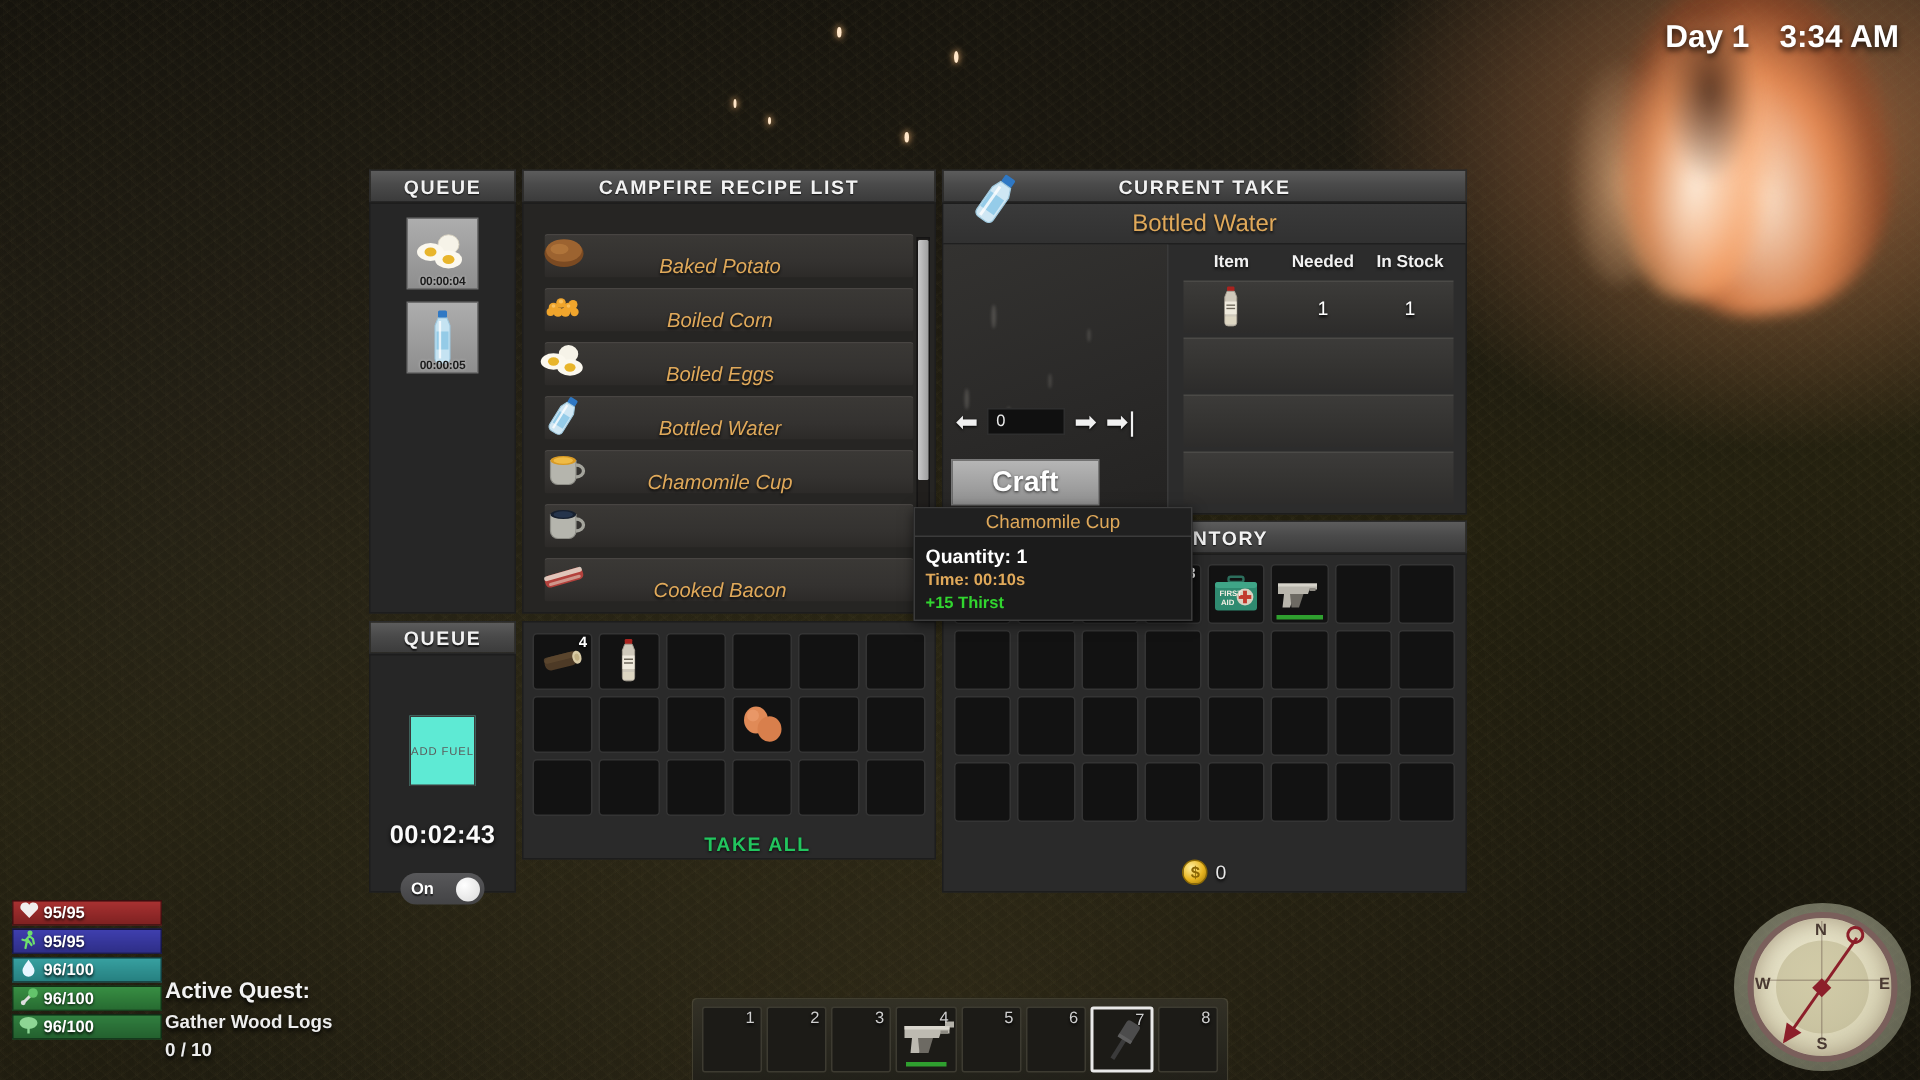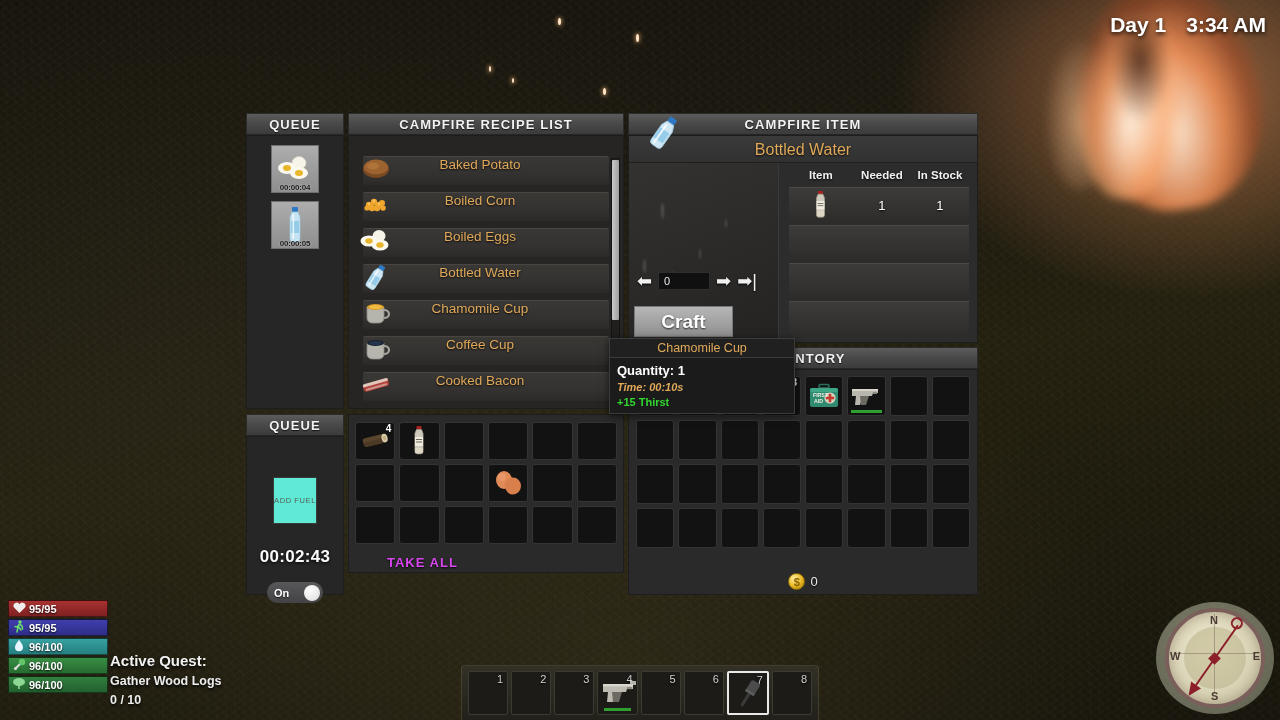--- a/index.html
+++ b/index.html
@@ -69,21 +69,21 @@
     text-shadow:0 0 2px rgba(255,255,255,0.5);
   }
 
   
   #recipe-panel { position:absolute; left:348px; top:113px; width:276px; height:296px; }
   #recipe-panel .panel-body { height:274px; background:#262523; position:relative; overflow:hidden; padding:20px 0 0 0; }
   .recipe-row {
     position:relative; height:29px; margin:0 14px 7px 14px;
     background:linear-gradient(180deg,#3a3835 0%,#343230 60%,#2c2a28 100%);
     border-radius:2px; border-top:1px solid #484542;
-    display:flex; align-items:flex-start;
+    display:flex; align-items:flex-end;font-style:italic;
   }
   .recipe-name {
     flex:1; text-align:center; color:#e0a95a; font-size:13.5px;
     text-shadow:0 1px 2px rgba(0,0,0,0.85); padding-right:12px;
   }
   .recipe-icon {
     position:absolute; left:-6px; top:-5px; width:38px; height:34px;
     display:flex; align-items:center; justify-content:center;
   }
   .scrollbar-track {
@@ -127,22 +127,22 @@
   .slot {
     background:#121212; border:1px solid #343434; border-radius:3px;
     position:relative; display:flex; align-items:center; justify-content:center;
   }
   .cf-slot { height:38px; }
   .slot-count {
     position:absolute; top:0px; right:3px; color:#fff; font-size:10px; font-weight:bold;
     text-shadow:0 1px 2px #000;
   }
   #take-all {
-    position:absolute; bottom:2px; left:0; right:0; 
-    color:#d946ef; font-size:13px; font-weight:bold; letter-spacing:1px;
+    position:absolute; bottom:2px; left:0; right:0; text-align:center;
+    color:#22c55e; font-size:13px; font-weight:bold; letter-spacing:1px;
     text-shadow:0 1px 2px rgba(0,0,0,0.85);
     padding-left:38px;
   }
 
   
   #current-panel { position:absolute; left:628px; top:113px; width:350px; height:230px; }
   #current-panel .panel-body { height:208px; background:#2c2c2c; position:relative; }
   #current-subtitle {
     height:27px; line-height:27px; text-align:center; color:#e0a95a;
     font-size:16px; background:linear-gradient(180deg,#3a3a3a,#313131);
@@ -204,21 +204,21 @@
     position:absolute; left:609px; top:338px; width:186px; height:76px;
     background:#1b1b1b; border:1px solid #3b3b3b; z-index:40;
     box-shadow:0 2px 8px rgba(0,0,0,0.6);
   }
   #tooltip .tt-title {
     height:19px; line-height:19px; text-align:center; color:#e0a95a; font-size:12.5px;
     border-bottom:1px solid #3b3b3b; background:#202020;
   }
   #tooltip .tt-body { padding:5px 7px 0 7px; }
   .tt-qty { color:#ffffff; font-size:13px; font-weight:bold; }
-  .tt-time { color:#e0a95a; font-size:11px; font-weight:bold; margin-top:3px;font-style:italic; }
+  .tt-time { color:#e0a95a; font-size:11px; font-weight:bold; margin-top:3px; }
   .tt-eff { color:#31d62f; font-size:11px; font-weight:bold; margin-top:3px; }
 
   
   #status { position:absolute; left:8px; top:600px; width:100px; }
   .stat-bar {
     height:17px; margin-bottom:2px; position:relative;
     display:flex; align-items:center; border:1px solid rgba(0,0,0,0.55);
   }
   .stat-icon { width:20px; text-align:center; font-size:11px; line-height:1; }
   .stat-val { color:#ffffff; font-size:11px; font-weight:bold; text-shadow:0 1px 2px rgba(0,0,0,0.9); }
@@ -420,21 +420,20 @@
 
       <div class="recipe-row">
         <span class="recipe-icon">
           <svg width="32" height="28" viewBox="0 0 32 28">
             <path d="M7 8 h17 v11 a5 5 0 0 1 -5 5 h-7 a5 5 0 0 1 -5 -5 z" fill="#b5b5ad" stroke="#8d8d86" stroke-width="0.8"></path>
             <ellipse cx="15.5" cy="8" rx="8.5" ry="3" fill="#17202e"></ellipse>
             <ellipse cx="15.5" cy="8" rx="6.5" ry="2.1" fill="#25344b"></ellipse>
             <path d="M24 11 a5 4 0 0 1 0 8" fill="none" stroke="#a4a49c" stroke-width="2.2"></path>
           </svg>
         </span>
-        <span class="recipe-name">Coffee Cup</span>
       </div>
 
       <div class="recipe-row">
         <span class="recipe-icon">
           <svg width="32" height="22" viewBox="0 0 32 22">
             <g transform="rotate(-16 16 11)">
               <rect x="3" y="7" width="26" height="8" rx="3" fill="#b3413c"></rect>
               <rect x="3" y="7" width="26" height="3.2" rx="1.6" fill="#e8ddd0" opacity="0.85"></rect>
               <rect x="5" y="12" width="22" height="2" rx="1" fill="#e0cfc0" opacity="0.6"></rect>
             </g>
@@ -515,21 +514,21 @@
         <div class="slot cf-slot"></div>
         <div class="slot cf-slot"></div>
         <div class="slot cf-slot"></div>
         <div class="slot cf-slot"></div>
       </div>
       <div id="take-all">TAKE ALL</div>
     </div>
   </div>
 
   <div id="current-panel">
-    <div class="panel-header">CAMPFIRE ITEM</div>
+    <div class="panel-header">CURRENT TAKE</div>
     <div class="panel-body">
       <div id="current-subtitle">Bottled Water</div>
       <div id="current-icon">
         <svg width="56" height="48" viewBox="0 0 56 48">
           <g transform="rotate(35 28 24)">
             <rect x="24" y="5" width="8" height="6" rx="1.2" fill="#2f78c4"></rect>
             <path d="M24 11 h8 l2.6 6 v18 a3.6 3.6 0 0 1 -3.6 3.6 h-6 a3.6 3.6 0 0 1 -3.6 -3.6 v-18 z" fill="#cfe7f4" stroke="#a0c9de" stroke-width="0.8"></path>
             <rect x="22" y="20" width="11" height="12" fill="#82c3e6" opacity="0.75"></rect>
             <rect x="24.5" y="14" width="2" height="23" fill="#fff" opacity="0.8"></rect>
           </g>

